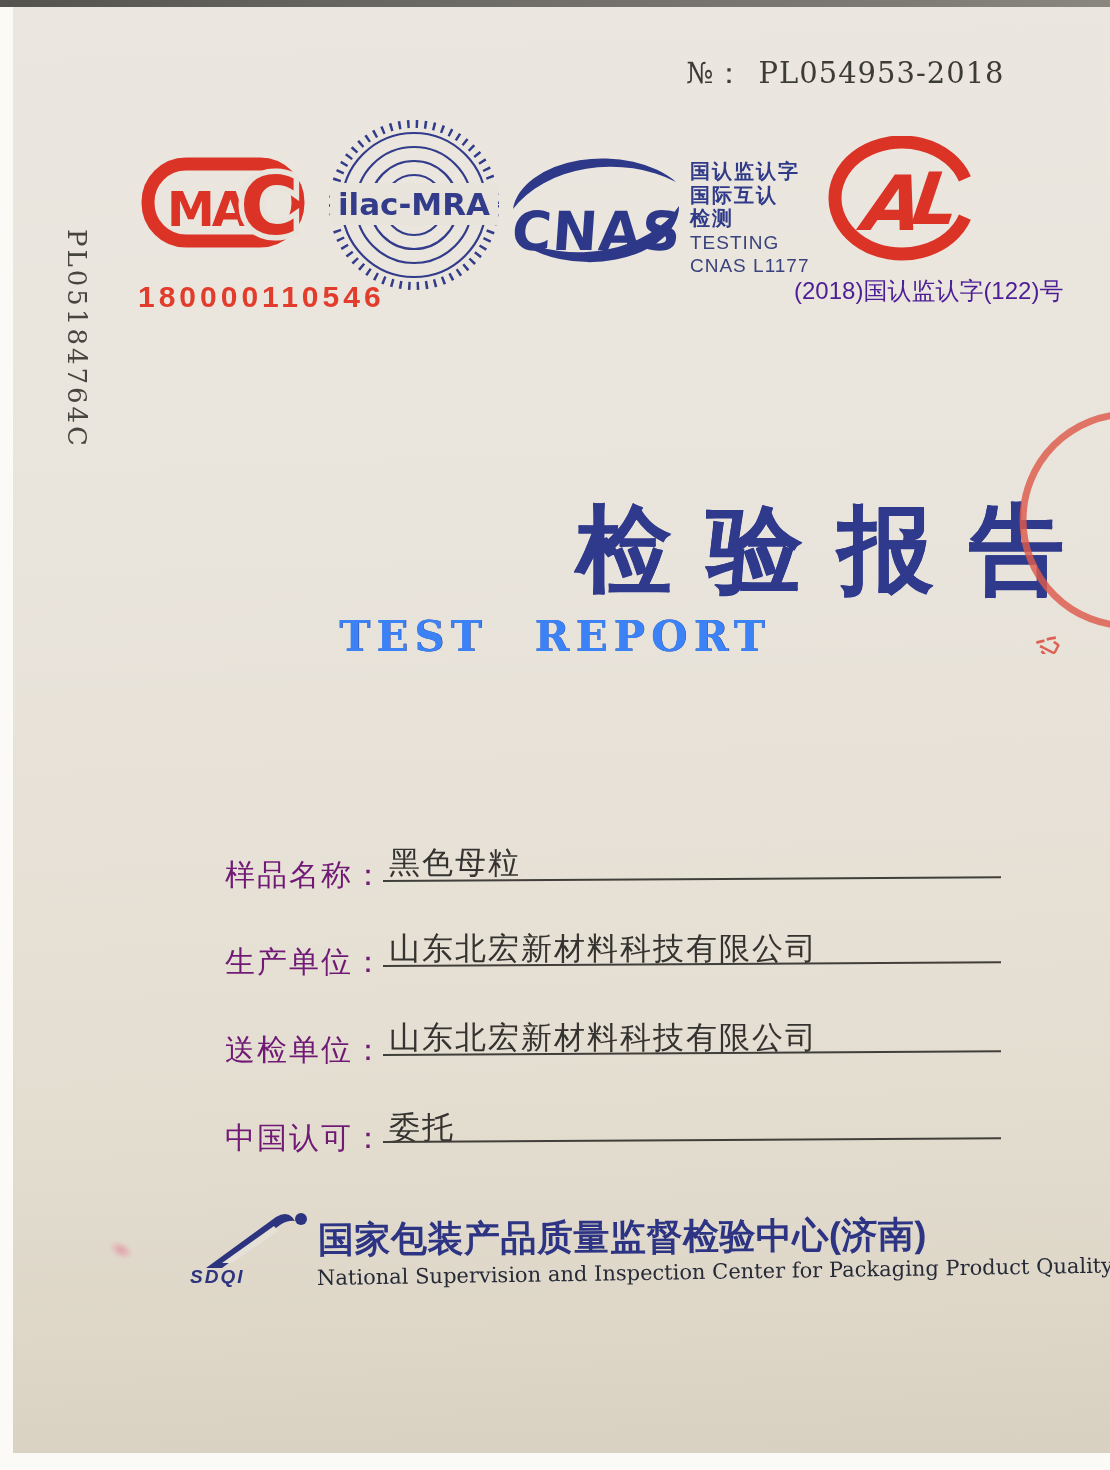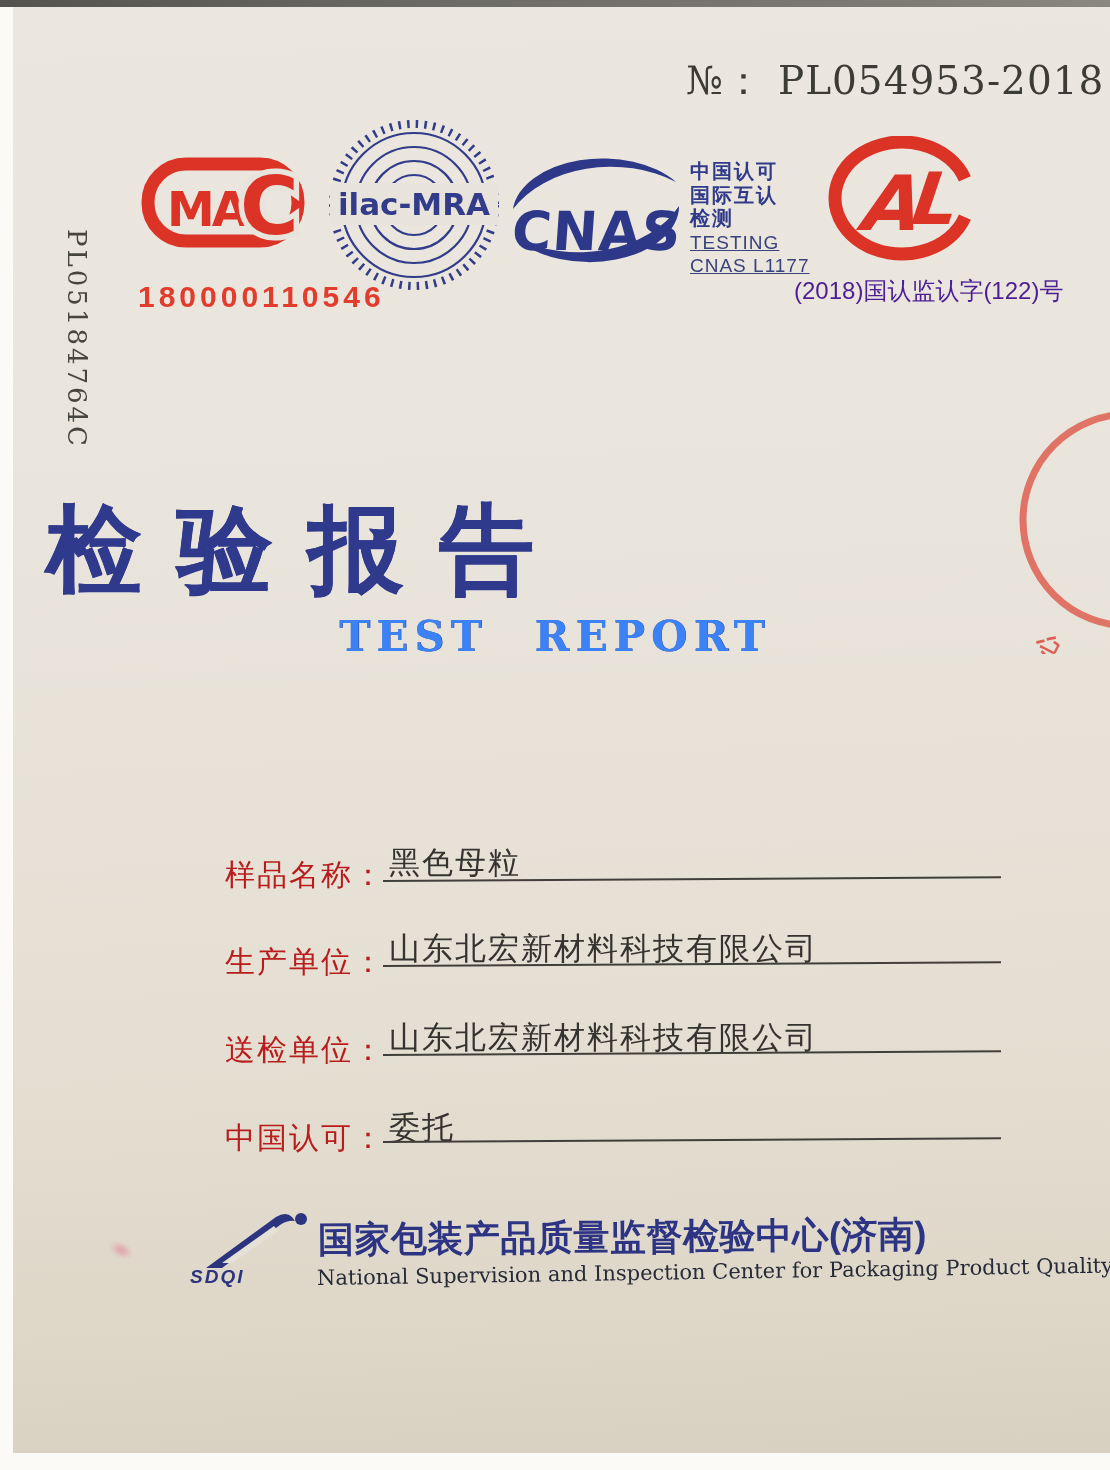--- a/index.html
+++ b/index.html
@@ -12,59 +12,59 @@
     position:absolute;left:13px;top:7px;width:1097px;height:1446px;
     background:linear-gradient(178deg,#ebe7e0 0%,#e9e4db 40%,#e5dfd3 70%,#ded7c8 90%,#d8d1c1 100%);
   }
   .top-edge{
     position:absolute;left:0;top:0;width:1110px;height:7px;
     background:linear-gradient(90deg,#55534f,#6f6d69 45%,#7d7a74 80%,#8a877f);
   }
   .abs{position:absolute;}
   .report-no{
     left:686px;top:54px;font-family:"DejaVu Serif","Liberation Serif",serif;
-    font-size:39px;color:#3d3b36;letter-spacing:1px;white-space:nowrap;
+    font-size:29px;color:#3d3b36;letter-spacing:1px;white-space:nowrap;
   }
   .report-no .lab{margin-right:14px;}
   .side-code{
     left:92px;top:229px;transform-origin:0 0;transform:rotate(90deg);
     font-family:"DejaVu Serif","Liberation Serif",serif;font-size:26px;
     color:#47453f;letter-spacing:3px;white-space:nowrap;
   }
   .cma-wrap{left:140px;top:156px;}
   .cma-number{
     left:138px;top:280px;width:176px;text-align:center;color:#e23c2d;
     font-size:30px;font-weight:600;letter-spacing:4px;white-space:nowrap;
   }
   .ilac-wrap{left:328px;top:118px;}
   .cnas-wrap{left:503px;top:146px;}
   .acc-text{left:690px;top:160px;color:#2f3a88;line-height:23.5px;font-size:20px;}
   .acc-text .zh{font-weight:600;letter-spacing:2px;}
-  .acc-text .en{font-size:19px;letter-spacing:1px;color:#39427c;text-decoration:underline;}
+  .acc-text .en{font-size:19px;letter-spacing:1px;color:#39427c;}
   .cal-wrap{left:822px;top:136px;}
   .cal-caption{
     left:794px;top:275px;width:230px;color:#4c1d95;font-size:24px;
     font-weight:normal;white-space:nowrap;
   }
   .title-zh{
-    left:10px;top:500px;width:1090px;text-align:left;
+    left:10px;top:500px;width:1090px;text-align:right;
     color:#303a8c;font-size:95px;font-weight:900;line-height:1.05;
     letter-spacing:36px;padding-left:36px;box-sizing:border-box;
     text-shadow:0.6px 0 0 #303a8c,0 0.6px 0 #303a8c;
   }
   .title-en{
     left:0;top:612px;width:1110px;text-align:center;
     font-family:"DejaVu Serif","Liberation Serif",serif;
     color:#3b82f6;font-size:42px;font-weight:bold;
     letter-spacing:6px;word-spacing:26px;
     text-shadow:0.4px 0 0 #2f3987;
   }
   .stamp{left:992px;top:392px;}
   .field-label{
-    color:#b91c1c;font-size:30px;letter-spacing:2px;white-space:nowrap;left:225px;
+    color:#701a75;font-size:30px;letter-spacing:2px;white-space:nowrap;left:225px;
   }
   .field-value{
     color:#343330;font-size:31px;letter-spacing:2px;white-space:nowrap;left:389px;
   }
   .field-line{
     left:383px;width:618px;height:0;border-top:2.2px solid #403f3a;
     transform:rotate(-0.35deg);transform-origin:left center;
   }
   .sdqi-wrap{left:198px;top:1210px;}
   .sdqi-text{
@@ -125,21 +125,21 @@
 
 <div class="abs cnas-wrap">
   <svg width="178" height="130" viewBox="0 0 178 130">
     <path d="M10,63 A90,56 0 0 1 173,36 A112,82 0 0 0 10,63 Z" fill="#2e3889"></path>
     <path d="M176,60 A90,56 0 0 1 12,92 A112,82 0 0 0 176,60 Z" fill="#2e3889"></path>
     <text x="15" y="104" font-size="54" font-weight="900" letter-spacing="1" fill="#2e3889" transform="skewX(-4)" font-family="DejaVu Sans, Liberation Sans, sans-serif">CNAS</text>
   </svg>
 </div>
 
 <div class="abs acc-text">
-  <div class="zh">中国认可</div>
+  <div class="zh">国认监认字</div>
   <div class="zh">国际互认</div>
   <div class="zh">检测</div>
   <div class="en">TESTING</div>
   <div class="en">CNAS L1177</div>
 </div>
 
 <div class="abs cal-wrap">
   <svg width="160" height="128" viewBox="0 0 160 128">
     <path d="M142.9,42.8 A67,56 0 1 0 142.9,81.2" fill="none" stroke="#dc3327" stroke-width="13"></path>
     <g transform="skewX(-8)" font-family="DejaVu Sans, Liberation Sans, sans-serif" fill="#dc3327">

